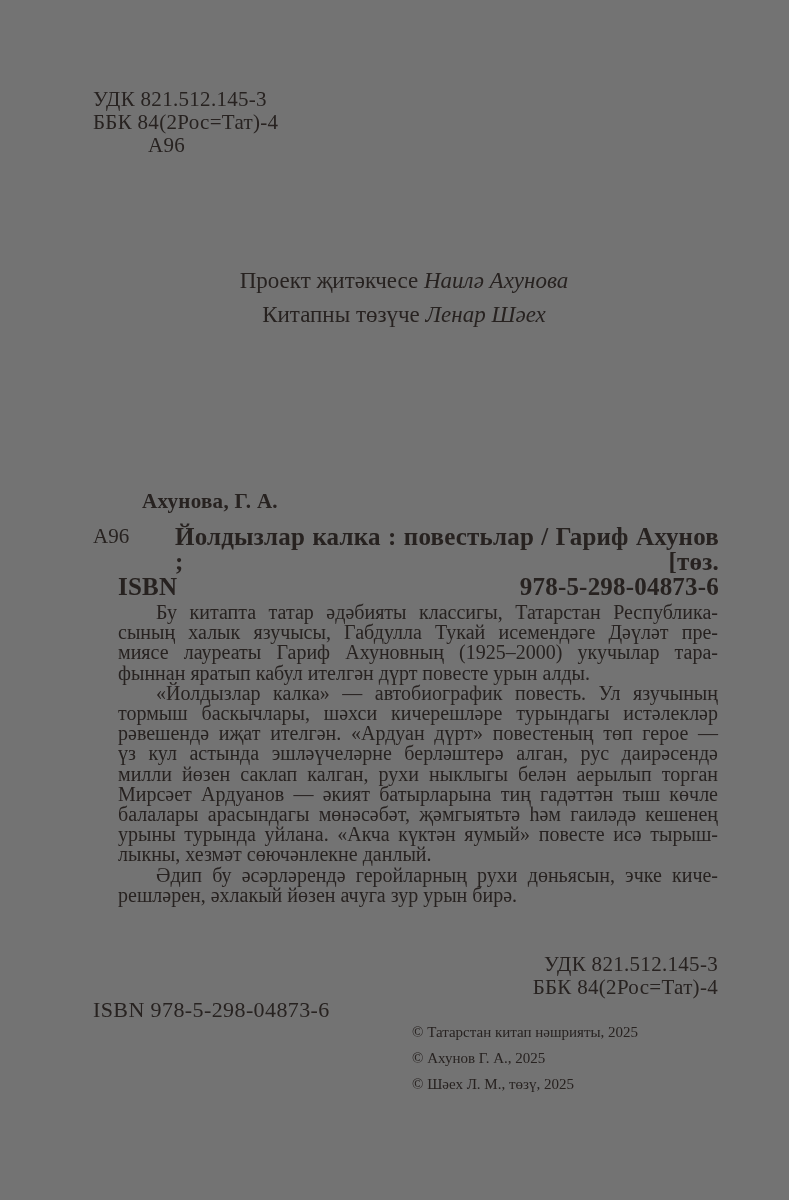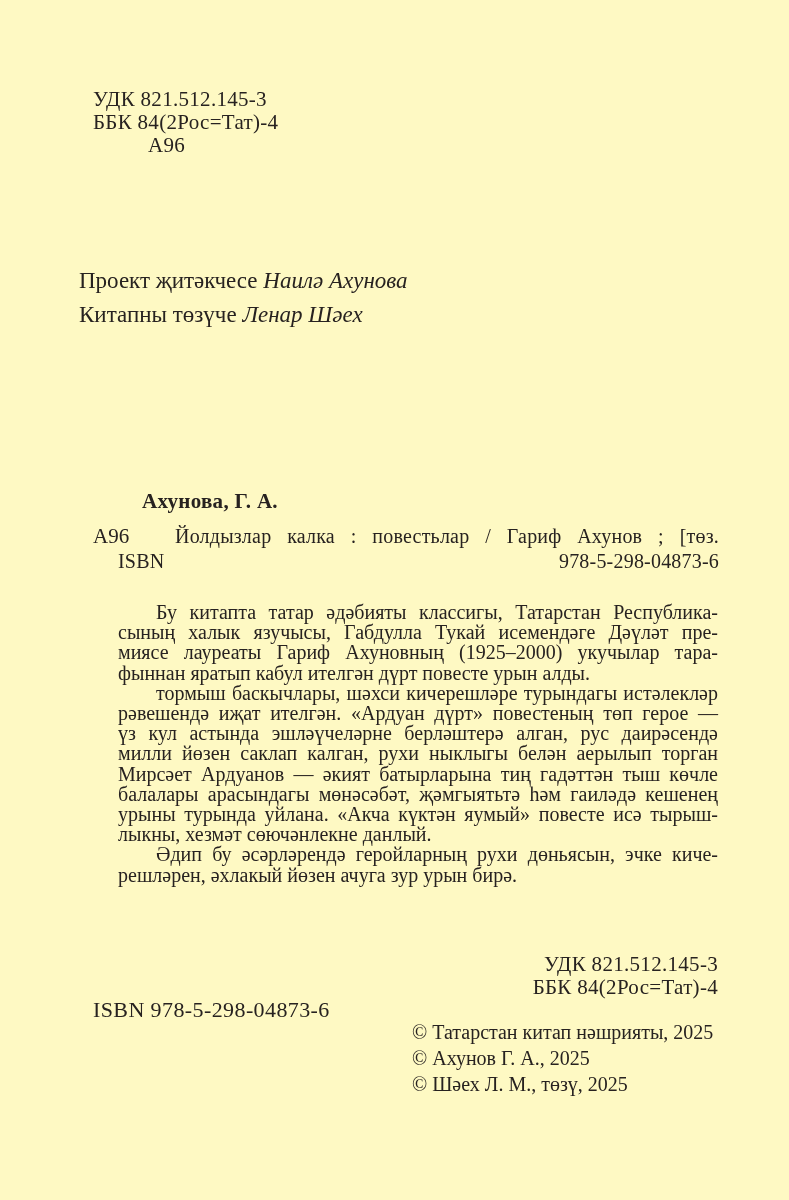--- a/index.html
+++ b/index.html
@@ -6,45 +6,45 @@
   html, body {
     margin: 0;
     padding: 0;
     background: #e8e8e8;
   }
   .page {
     position: relative;
     width: 789px;
     height: 1200px;
     margin: 0 auto;
-    background: #fef9c3;
+    background: #737373;
     color: #272220;
     font-family: "Liberation Serif", "DejaVu Serif", serif;
     overflow: hidden;
   }
   
   .top-block {
     position: absolute;
     left: 93px;
     top: 88px;
     font-size: 21px;
     line-height: 23px;
     letter-spacing: 0.3px;
     white-space: nowrap;
   }
   .top-block .author-sign {
     padding-left: 55px;
   }
   
   .credits {
     position: absolute;
-    left: 79px;
+    left: 90px;
     top: 264px;
     width: 628px;
-    text-align: left;
+    text-align: center;
     font-size: 23px;
     line-height: 34px;
   }
   .credits .credit-name { font-style: italic; }
   
   .author-heading {
     position: absolute;
     left: 142px;
     top: 489px;
     font-size: 21px;
@@ -58,23 +58,24 @@
     left: 93px;
     top: 524px;
     font-size: 21px;
     white-space: nowrap;
   }
   .card-lines {
     position: absolute;
     left: 118px;
     top: 524px;
     width: 601px;
-    font-size: 20px;
+    font-size: 25px;
     line-height: 25px;
     letter-spacing: 0.2px;
+    font-weight: bold;
   }
   .card-lines .jline {
     text-align: justify;
     text-align-last: justify;
   }
   .card-lines .jline:nth-child(1) { padding-left: 57px; }
   .card-lines .jline:nth-child(3) { padding-left: 57px; text-align-last: left; }
   
   .annotation {
     position: absolute;
@@ -109,21 +110,21 @@
     top: 997px;
     font-size: 22px;
     letter-spacing: 0.4px;
     white-space: nowrap;
   }
   
   .copyright {
     position: absolute;
     left: 412px;
     top: 1019px;
-    font-size: 20px;
+    font-size: 15px;
     line-height: 26px;
     white-space: nowrap;
   }
 </style>
 </head>
 <body>
 
 <div class="page">
 
   <div class="top-block">
@@ -147,20 +148,21 @@
     </div>
 
   <div class="annotation">
     <div class="para">
         <div class="jline">Бу китапта татар әдәбияты классигы, Татарстан Республика-</div>
         <div class="jline">сының халык язучысы, Габдулла Тукай исемендәге Дәүләт пре-</div>
         <div class="jline">миясе лауреаты Гариф Ахуновның (1925–2000) укучылар тара-</div>
         <div class="jline">фыннан яратып кабул ителгән дүрт повесте урын алды.</div>
       </div>
     <div class="para">
+        <div class="jline">«Йолдызлар калка» — автобиографик повесть. Ул язучының</div>
         <div class="jline">тормыш баскычлары, шәхси кичерешләре турындагы истәлекләр</div>
         <div class="jline">рәвешендә иҗат ителгән. «Ардуан дүрт» повестеның төп герое —</div>
         <div class="jline">үз кул астында эшләүчеләрне берләштерә алган, рус даирәсендә</div>
         <div class="jline">милли йөзен саклап калган, рухи ныклыгы белән аерылып торган</div>
         <div class="jline">Мирсәет Ардуанов — әкият батырларына тиң гадәттән тыш көчле</div>
         <div class="jline">балалары арасындагы мөнәсәбәт, җәмгыятьтә һәм гаиләдә кешенең</div>
         <div class="jline">урыны турында уйлана. «Акча күктән яумый» повесте исә тырыш-</div>
         <div class="jline">лыкны, хезмәт сөючәнлекне данлый.</div>
       </div>
     <div class="para">

